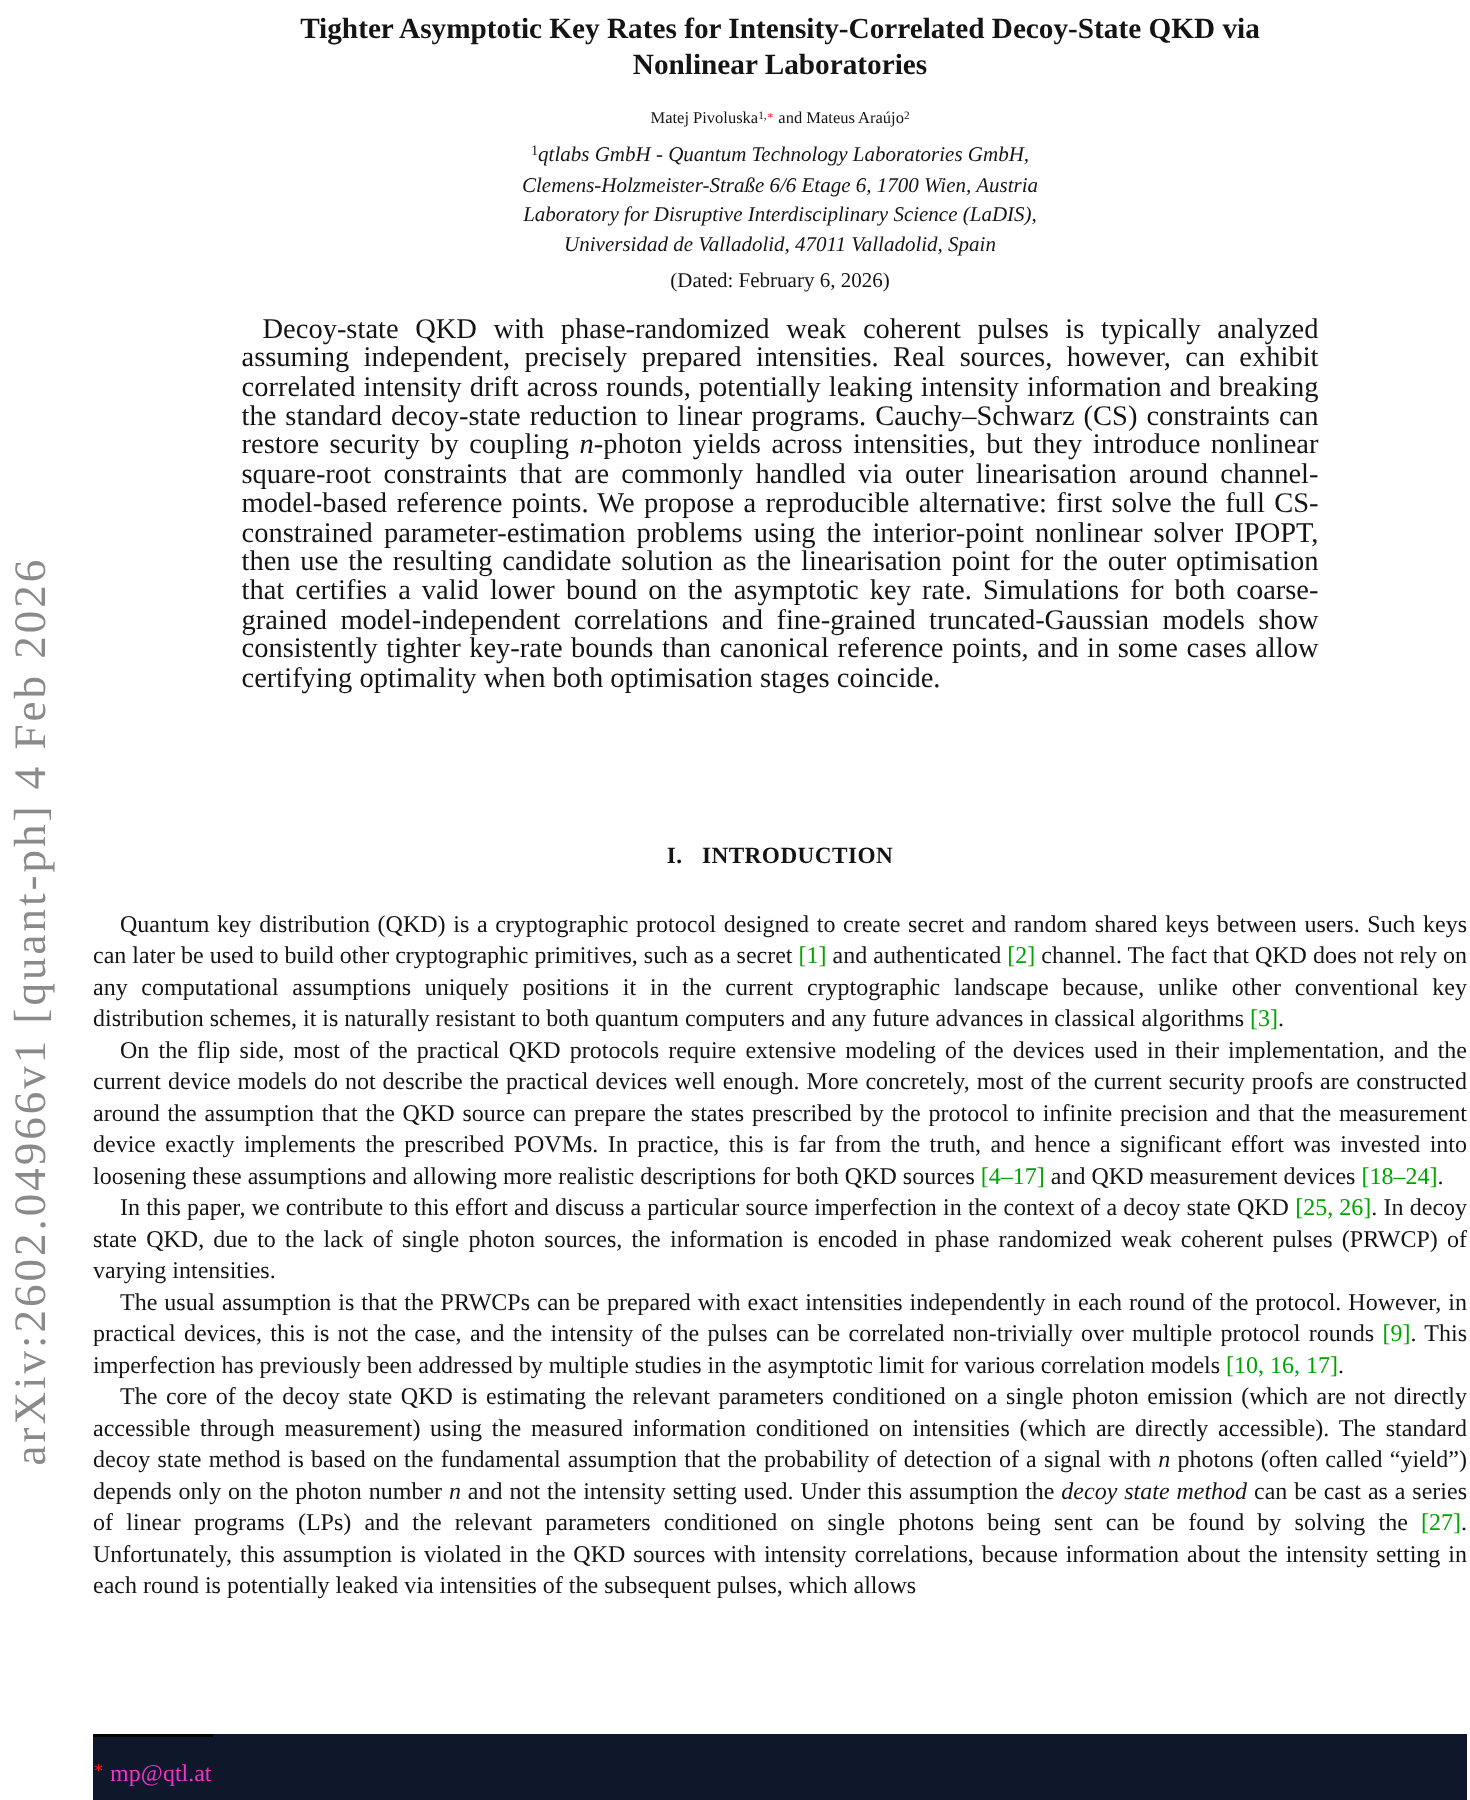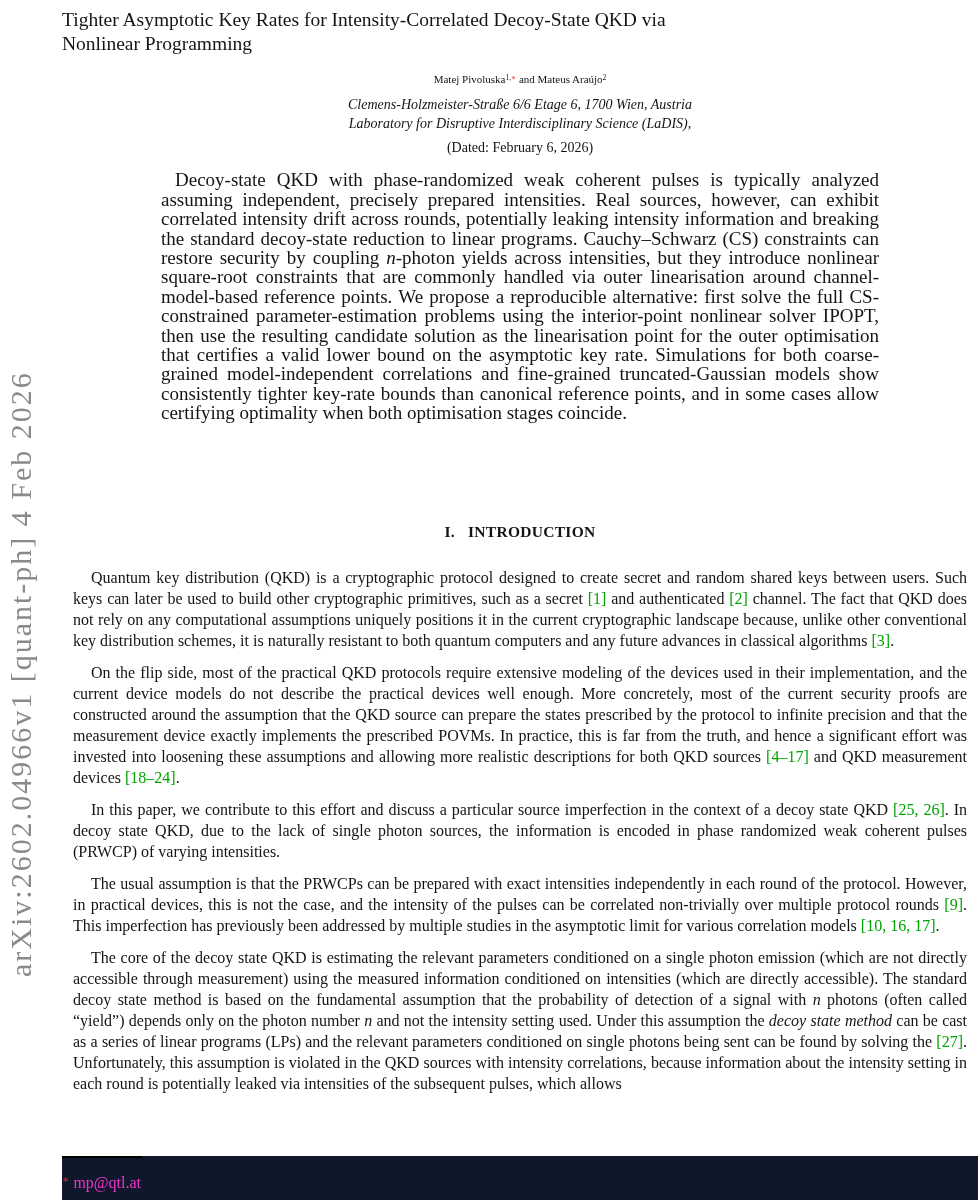--- a/index.html
+++ b/index.html
@@ -32,22 +32,23 @@
 
   
   .content {
     position:absolute;
     left:62px; top:0;
     width:916px;
   }
 
   .title {
     padding-top:8px;
+    text-align:center;
     font-size:19.5px;
-    font-weight:normal;
+    font-weight:bold;
     line-height:24px;
   }
 
   .authors {
     margin-top:14px;
     text-align:center;
     font-size:11px;
     line-height:19px;
   }
 
@@ -83,21 +84,21 @@
     letter-spacing:0.3px;
   }
   .seclabel { margin-right:13px; }
 
   .bodytext {
     margin-top:26px;
     font-size:16px;
     line-height:21px;
     text-align:justify;
   }
-  .bodytext p { text-indent:18px; margin:11px; }
+  .bodytext p { text-indent:18px; margin:0; }
 
   
   .footnote {
     position:absolute;
     left:62px; top:1156px; right:2px; bottom:0;
     background:#0f172a;
     font-size:16px;
   }
   .footnote-rule {
     width:80px;
@@ -118,28 +119,30 @@
 
 <div class="page">
 
   <div class="watermark">arXiv:2602.04966v1 [quant-ph] 4 Feb 2026</div>
 
   <main class="content">
 
     <header>
       <div class="title">
         <div>Tighter Asymptotic Key Rates for Intensity-Correlated Decoy-State QKD via</div>
-        <div>Nonlinear Programming</div>
+        <div>Nonlinear Laboratories</div>
       </div>
 
       <div class="authors"><span class="seg seg-p">Matej Pivoluska</span><span class="seg seg-sup">1,</span><span class="seg seg-star">∗</span><span class="seg seg-p"> and Mateus Araújo</span><span class="seg seg-sup">2</span></div>
 
       <div class="affiliations">
+        <div class="affline"><span class="seg seg-sup">1</span><span class="seg seg-i">qtlabs GmbH - Quantum Technology Laboratories GmbH,</span></div>
         <div class="affline"><span class="seg seg-i">Clemens-Holzmeister-Straße 6/6 Etage 6, 1700 Wien, Austria</span></div>
         <div class="affline"><span class="seg seg-i">Laboratory for Disruptive Interdisciplinary Science (LaDIS),</span></div>
+        <div class="affline"><span class="seg seg-i">Universidad de Valladolid, 47011 Valladolid, Spain</span></div>
       </div>
 
       <div class="dated">(Dated: February 6, 2026)</div>
     </header>
 
     <section class="abstract"><span class="seg seg-p">Decoy-state QKD with phase-randomized weak coherent pulses is typically analyzed assuming independent, precisely prepared intensities. Real sources, however, can exhibit correlated intensity drift across rounds, potentially leaking intensity information and breaking the standard decoy-state reduction to linear programs. Cauchy–Schwarz (CS) constraints can restore security by coupling </span><span class="seg seg-i">n</span><span class="seg seg-p">-photon yields across intensities, but they introduce nonlinear square-root constraints that are commonly handled via outer linearisation around channel-model-based reference points. We propose a reproducible alternative: first solve the full CS-constrained parameter-estimation problems using the interior-point nonlinear solver IPOPT, then use the resulting candidate solution as the linearisation point for the outer optimisation that certifies a valid lower bound on the asymptotic key rate. Simulations for both coarse-grained model-independent correlations and fine-grained truncated-Gaussian models show consistently tighter key-rate bounds than canonical reference points, and in some cases allow certifying optimality when both optimisation stages coincide.</span></section>
 
     <h2 class="section-heading">
       <span class="seclabel">I.</span><span class="sectitle">INTRODUCTION</span>
     </h2>

